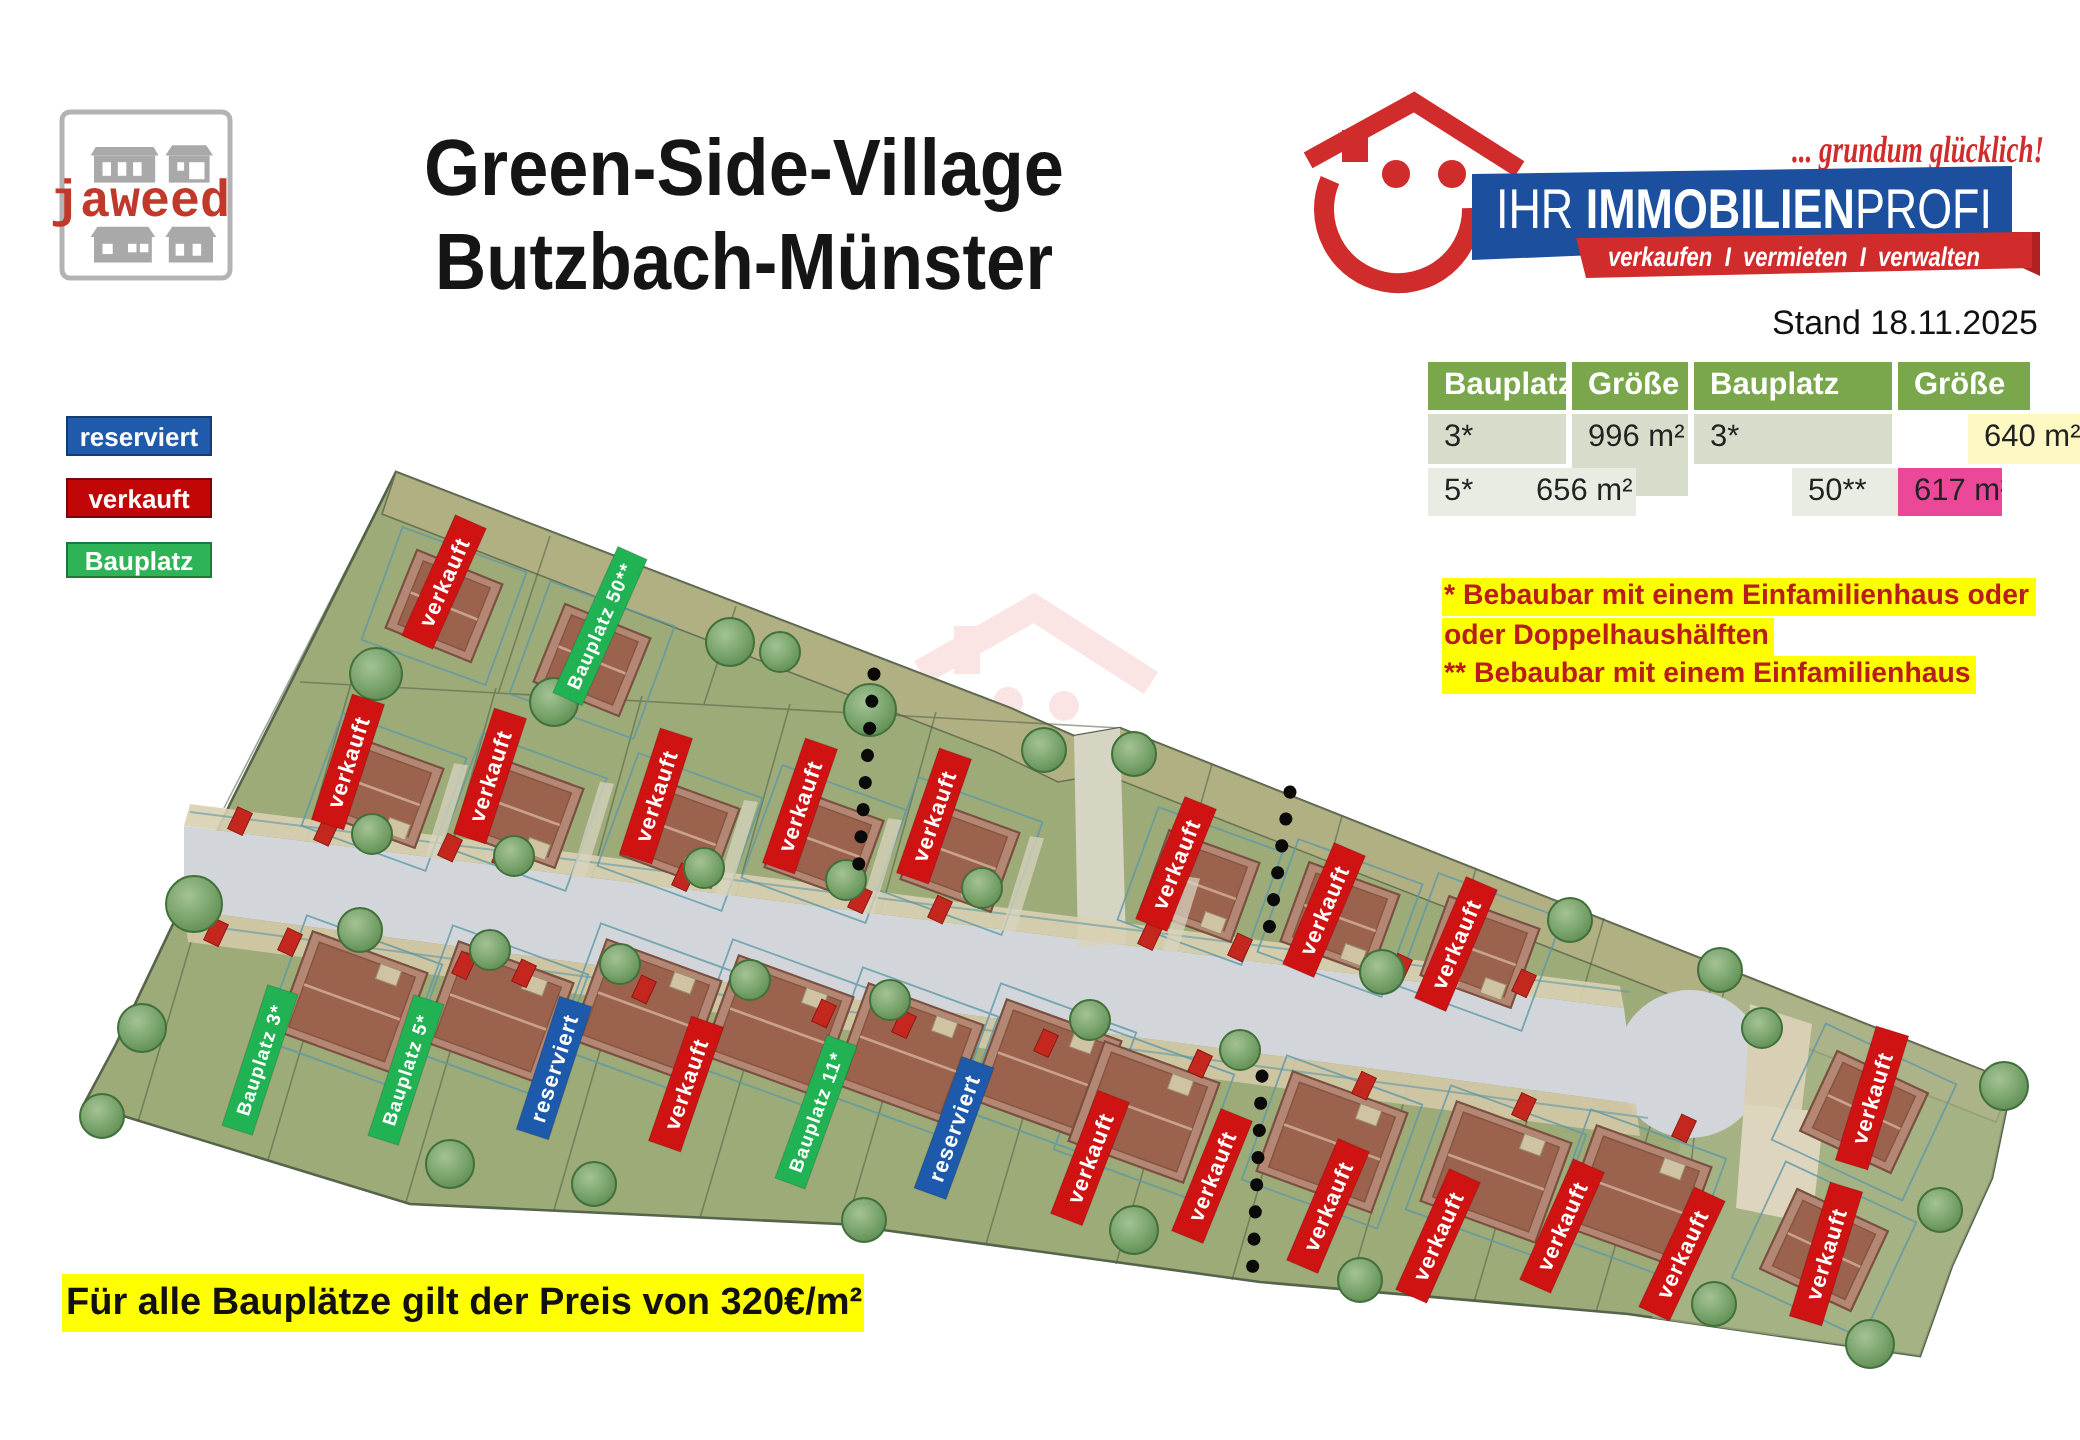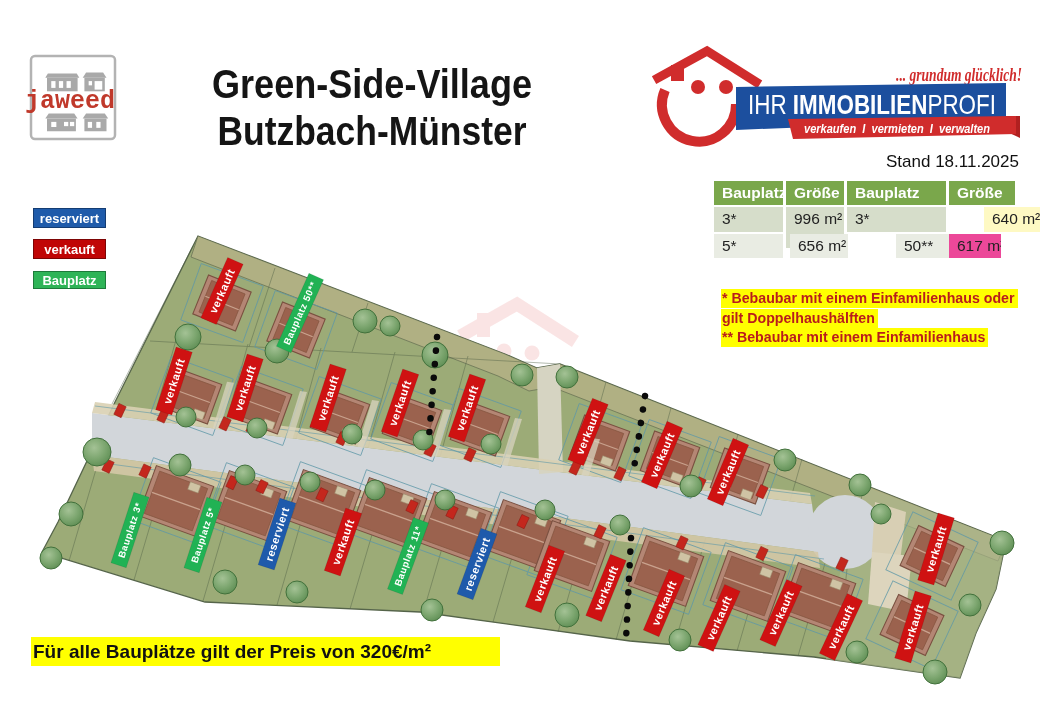--- a/index.html
+++ b/index.html
@@ -2,21 +2,21 @@
 <html><head><meta charset="utf-8"><style>
 *{margin:0;padding:0;box-sizing:border-box}
 body{width:1040px;height:720px;background:#fff;font-family:"Liberation Sans",sans-serif;position:relative;overflow:hidden}
 .abs{position:absolute}
 .stand{right:21px;top:152px;font-size:17px;color:#111}
 .tc{position:absolute;font-size:15.5px;color:#222;line-height:24px;padding-left:8px;white-space:nowrap;overflow:hidden}
 .th{background:#7aa74b;color:#fff;font-weight:bold}
 .notes{left:721px;top:289px;font-size:14.2px;font-weight:bold;line-height:19.5px;color:#b91c1c;white-space:nowrap}
 .notes span{background:#ffff00;padding:1px 3px 2px 1px}
 .leg{left:33px;width:73px;height:20px;color:#fff;font-weight:bold;font-size:13px;text-align:center;line-height:19px}
-.price{left:31px;top:637px;background:#ffff00;width:469px;height:29px;line-height:29px;padding-left:2px;font-size:19px;font-weight:bold;color:#111;white-space:nowrap}
+.price{left:31px;top:637px;background:#ffff00;width:401px;height:29px;line-height:29px;padding-left:2px;font-size:19px;font-weight:bold;color:#111;white-space:nowrap}
 </style></head><body>
 <svg class="abs" style="left:0;top:0" width="1040" height="720" viewBox="0 0 1040 720" font-family="Liberation Sans, sans-serif">
 <defs>
 <radialGradient id="tg" cx="0.4" cy="0.35" r="0.75">
 <stop offset="0" stop-color="#a4c295"></stop>
         <stop offset="0.55" stop-color="#7ba56e"></stop>
         <stop offset="1" stop-color="#5a8a50"></stop>
 </radialGradient>
 </defs>
 <g opacity="0.15" stroke="#e05050" fill="none">
@@ -524,22 +524,22 @@
 
 <div class="tc th" style="left:714px;top:181px;width:69px;height:24px">Bauplatz</div>
 <div class="tc th" style="left:786px;top:181px;width:58px;height:24px">Größe</div>
 <div class="tc th" style="left:847px;top:181px;width:99px;height:24px">Bauplatz</div>
 <div class="tc th" style="left:949px;top:181px;width:66px;height:24px">Größe</div>
 <div class="tc" style="left:714px;top:207px;width:69px;height:25px;background:#d6ddca">3*</div>
 <div class="tc" style="left:786px;top:207px;width:58px;height:41px;background:#d6ddca">996 m²</div>
 <div class="tc" style="left:847px;top:207px;width:99px;height:25px;background:#d6ddca">3*</div>
 <div class="tc" style="left:984px;top:207px;width:66px;height:25px;background:#fef9c3">640 m²</div>
 <div class="tc" style="left:714px;top:234px;width:69px;height:24px;background:#e9ece3">5*</div>
-<div class="tc" style="left:790px;top:234px;width:58px;height:24px;background:#e9ece3">656 m²</div>
+<div class="tc" style="left:760px;top:234px;width:58px;height:24px;background:#e9ece3">656 m²</div>
 <div class="tc" style="left:896px;top:234px;width:99px;height:24px;background:#e9ece3">50**</div>
 <div class="tc" style="left:949px;top:234px;width:52px;height:24px;background:#ec4899">617 m²</div>
 
-<div class="abs notes"><span>* Bebaubar mit einem Einfamilienhaus oder</span><br><span>gilt Doppelhaushälften</span><br><span>** Bebaubar mit einem Einfamilienhaus</span></div>
+<div class="abs notes"><span>* Bebaubar mit einem Einfamilienhaus oder</span><br><span>oder Doppelhaushälften</span><br><span>** Bebaubar mit einem Einfamilienhaus</span></div>
 
 <div class="abs leg" style="top:208px;background:#1f5baa;border:1px solid #143c72">reserviert</div>
 <div class="abs leg" style="top:239px;background:#c00606;border:1px solid #7d0404">verkauft</div>
 <div class="abs leg" style="top:271px;height:18px;line-height:17px;background:#2eb457;border:1px solid #1d7a3a">Bauplatz</div>
 
 <div class="abs price">Für alle Bauplätze gilt der Preis von 320€/m²</div>
 </body></html>

